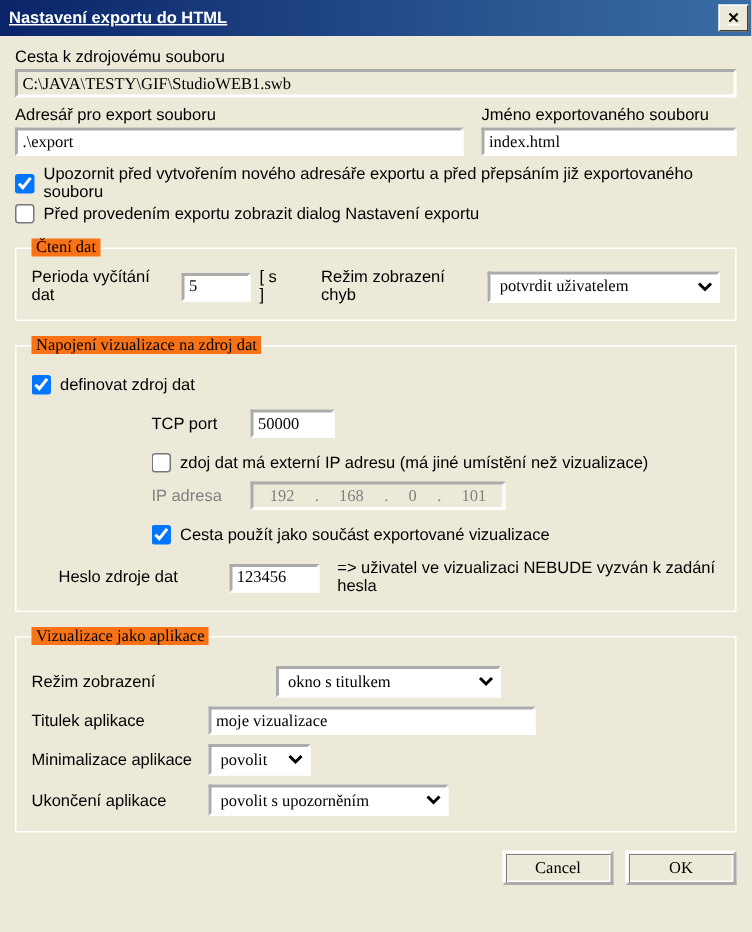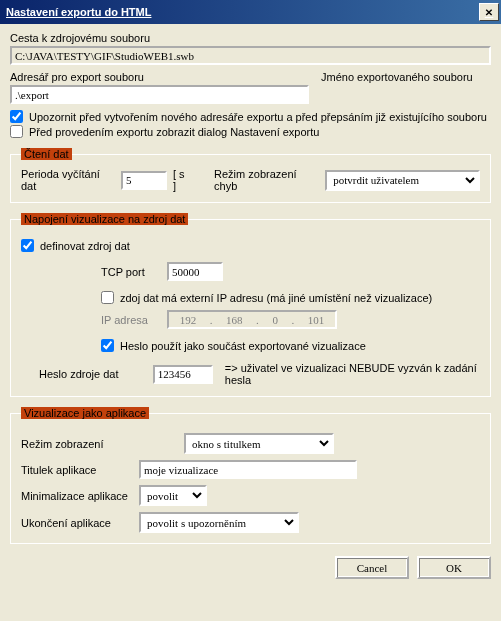--- a/index.html
+++ b/index.html
@@ -55,21 +55,22 @@
   input[type=checkbox]{ width:13px; height:13px; }
   fieldset {
     border:1px groove #fff;
     margin-top:10px;
     padding:8px 10px 10px 10px;
     position:relative;
   }
   legend {
     font-size:11px;
     padding:0 3px;
-    background:#c2410c;
+    background:#f97316;
+    font-family:Liberation Serif, serif;
   }
   .inline { display:flex; align-items:center; gap:6px; }
   .short { width:46px; }
   .med { width:56px; }
   select.field { height:21px; padding:0 2px; }
   .ip-field {
     display:inline-flex; align-items:center;
     background:#ece9d8;
     border:2px inset #fff;
     height:19px; padding:4px 4px;
@@ -113,26 +114,27 @@
   <span class="lbl">Cesta k zdrojovému souboru</span>
   <input class="field ro" readonly="" value="C:\JAVA\TESTY\GIF\StudioWEB1.swb" style="">
 
   <div class="row">
     <div class="col">
       <span class="lbl">Adresář pro export souboru</span>
       <input class="field" value=".\export" style="">
     </div>
     <div class="col2">
       <span class="lbl">Jméno exportovaného souboru</span>
+      <input class="field" value="index.html" style="">
     </div>
   </div>
 
   <div class="cbrow">
     <input type="checkbox" checked="" style="">
-    <span>Upozornit před vytvořením nového adresáře exportu a před přepsáním již existujícího souboru</span>
+    <span>Upozornit před vytvořením nového adresáře exportu a před přepsáním již exportovaného souboru</span>
   </div>
   <div class="cbrow" style="margin-top:2px">
     <input type="checkbox" style="">
     <span>Před provedením exportu zobrazit dialog Nastavení exportu</span>
   </div>
 
   <fieldset>
     <legend>Čtení dat</legend>
     <div class="inline">
       <span>Perioda vyčítání dat</span>
@@ -171,21 +173,21 @@
         <span>168</span>
           <span class="dot">.</span>
         <span>0</span>
           <span class="dot">.</span>
         <span>101</span>
       </div>
     </div>
 
     <div class="cbrow indent2" style="margin-top:10px">
       <input type="checkbox" checked="" style="">
-      <span>Heslo použít jako součást exportované vizualizace</span>
+      <span>Cesta použít jako součást exportované vizualizace</span>
     </div>
 
     <div class="inline indent" style="margin-top:10px">
       <span style="width:88px">Heslo zdroje dat</span>
       <input class="field" style="width: 60px; margin-left: 28px;" value="123456">
       <span class="note" style="margin-left:6px">=&gt; uživatel ve vizualizaci NEBUDE vyzván k zadání hesla</span>
     </div>
   </fieldset>
 
   <fieldset>

